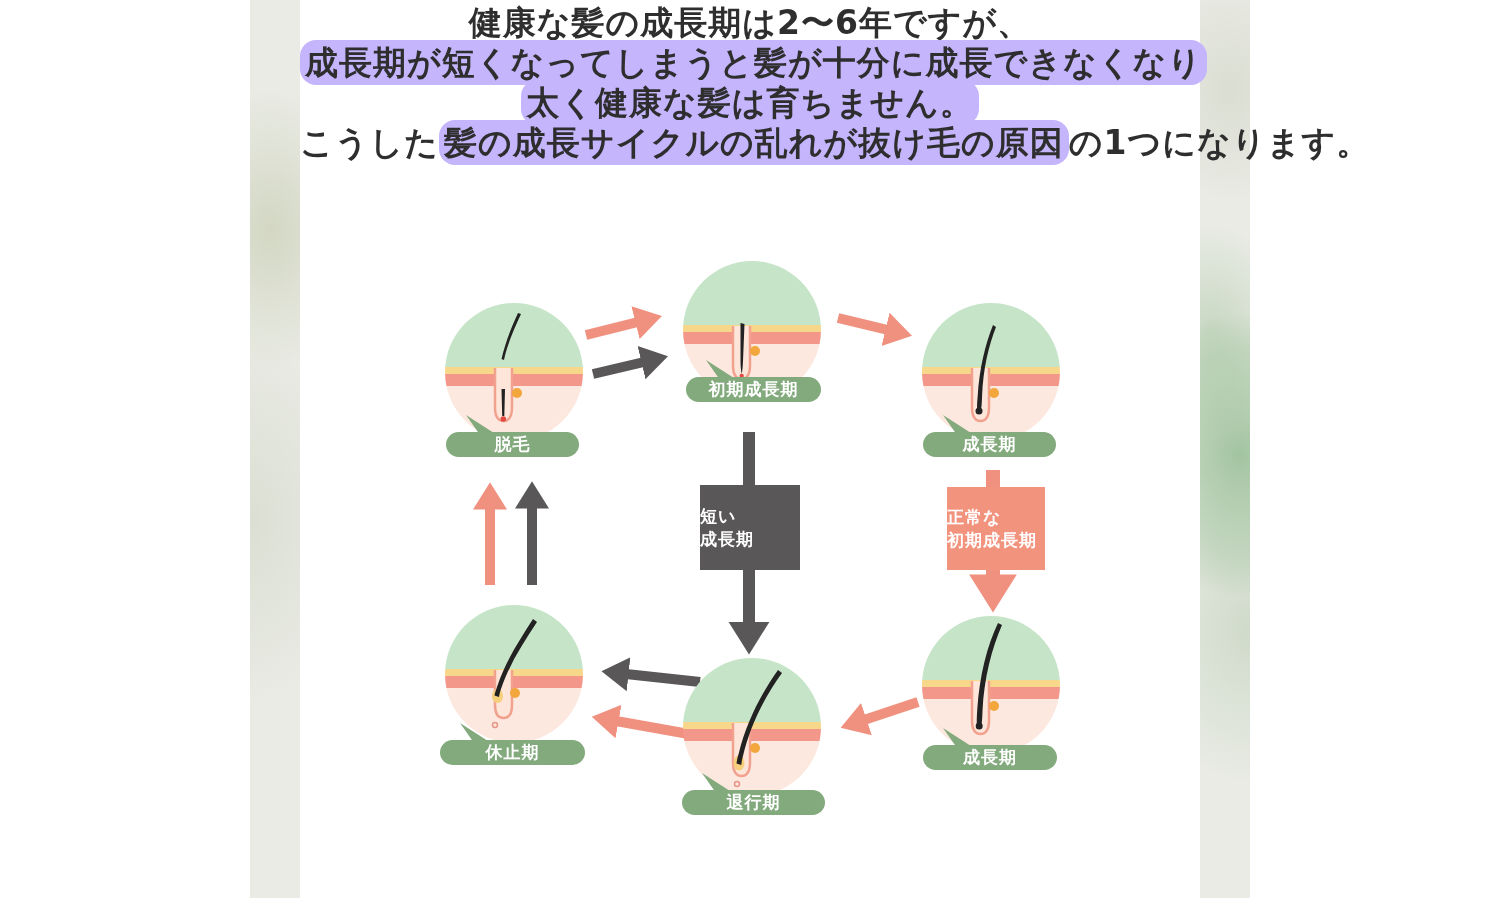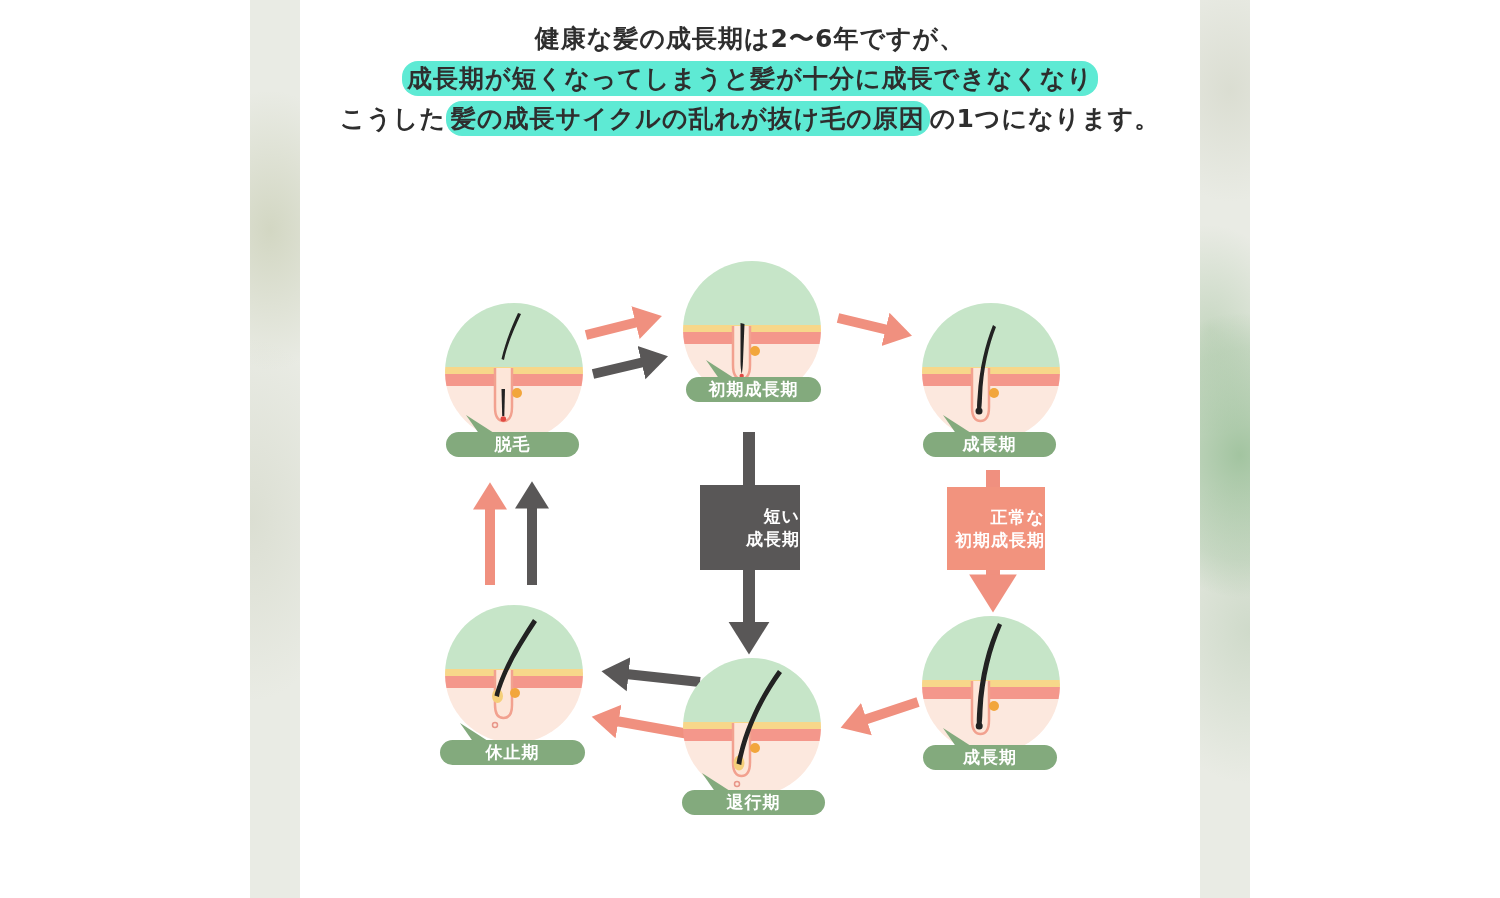--- a/index.html
+++ b/index.html
@@ -15,58 +15,59 @@
       radial-gradient(120px 150px at 96% 330px, rgba(130,175,125,0.32), rgba(130,175,125,0) 70%),
       radial-gradient(160px 220px at 100% 630px, rgba(140,175,135,0.28), rgba(140,175,135,0) 70%),
       radial-gradient(130px 200px at 2% 230px, rgba(163,172,125,0.32), rgba(163,172,125,0) 70%),
       radial-gradient(150px 260px at 0% 520px, rgba(170,178,148,0.22), rgba(170,178,148,0) 70%),
       radial-gradient(120px 160px at 98% 90px, rgba(175,180,155,0.25), rgba(175,180,155,0) 70%);
   }
 
   .content { position:absolute; left:300px; top:0; width:900px; height:898px; background:#ffffff; }
 
   
-  .intro { padding-top:19px; text-align:center; font-weight:bold; color:#2e2e2e; font-size:25px; letter-spacing:1px; }
+  .intro { padding-top:3px; text-align:center; font-weight:bold; color:#2e2e2e; font-size:33px; letter-spacing:1px; }
   .intro .line { height:40px; line-height:40px; white-space:nowrap; }
-  .hl { background:#5eead4; padding:3px 5px;border-radius:16px; }
+  .hl { background:#c4b5fd; padding:3px 5px;border-radius:16px; }
 
   
   .diagram { position:absolute; left:0; top:240px; width:900px; height:658px; }
   .arrows { position:absolute; left:0; top:0; }
 
   .circle { position:absolute; }
 
   .pill {
     position:absolute; height:25px; background:#83aa7d; border-radius:13px;
     color:#ffffff; font-size:17px; font-weight:bold; letter-spacing:1px;
     display:flex; align-items:center; justify-content:center;
   }
   .pill .tail {
     position:absolute; left:20px; top:-17px; width:28px; height:18px;
     background:#83aa7d; clip-path:polygon(0 0, 45% 100%, 100% 100%);
   }
 
   .cycle-box {
     position:absolute; color:#ffffff; font-weight:bold; font-size:17px; letter-spacing:1px;
-    text-align:right; display:flex; flex-direction:column; justify-content:center; line-height:23px;
+    text-align:left; display:flex; flex-direction:column; justify-content:center; line-height:23px;
   }
   .box-dark   { left:400px; top:245px; width:100px; height:85px; background:#595757; }
   .box-salmon { left:647px; top:247px; width:98px;  height:83px; background:#f2937e; }
 </style>
 </head>
 <body>
 
 <div class="stage">
   <div class="texture"></div>
 
   <div class="content">
 
     <div class="intro">
       <div class="line"><span>健康な髪の成長期は2〜6年ですが、</span></div>
       <div class="line"><span class="hl">成長期が短くなってしまうと髪が十分に成長できなくなり</span></div>
+      <div class="line"><span class="hl">太く健康な髪は育ちません。</span></div>
       <div class="line"><span>こうした</span><span class="hl">髪の成長サイクルの乱れが抜け毛の原因</span><span>の1つになります。</span></div>
     </div>
 
     <div class="diagram">
 
       <svg class="arrows" width="900" height="658" viewBox="0 0 900 658">
         <defs>
           <marker id="head-salmon" viewBox="0 0 4 4" markerWidth="3.4" markerHeight="3.6" refX="0.3" refY="2" orient="auto" markerUnits="strokeWidth">
             <path d="M0,0 L3.2,2 L0,4 Z" fill="#f0907f"></path>
           </marker>

